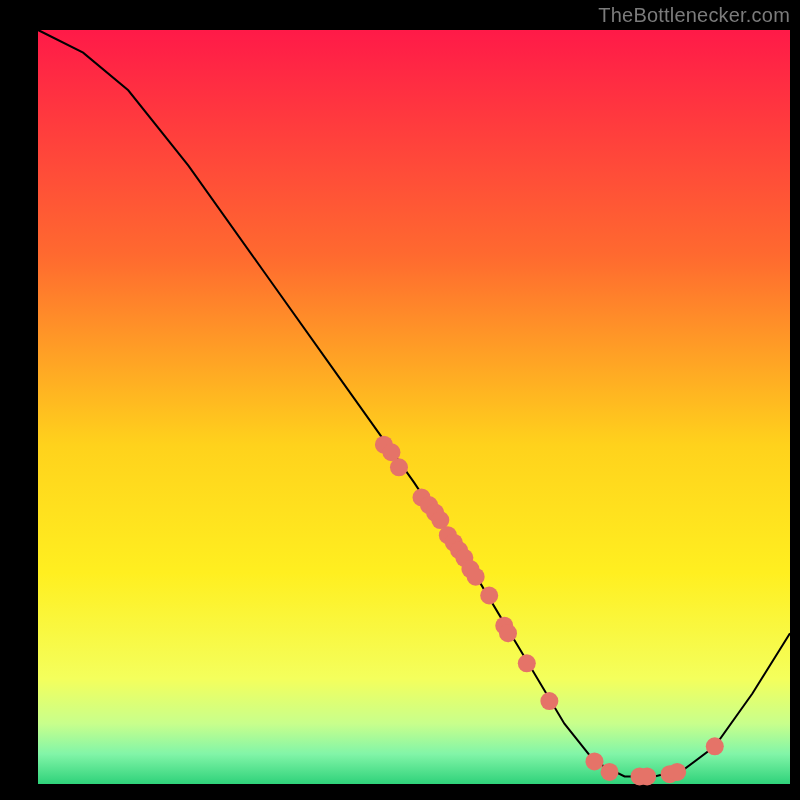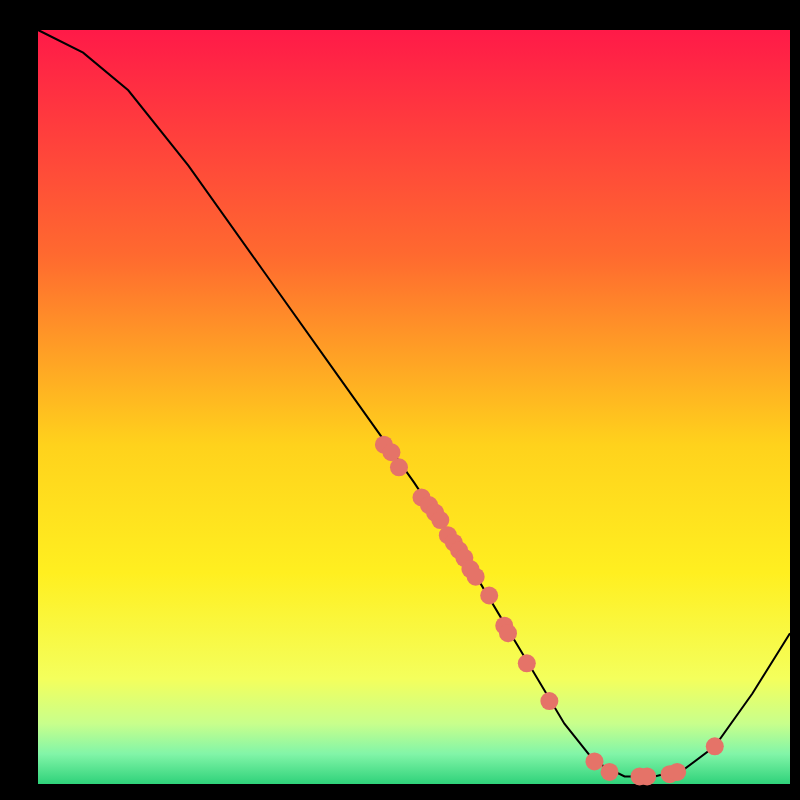--- a/index.html
+++ b/index.html
@@ -28,20 +28,21 @@
   svg.plot {
     position: absolute;
     left: 0;
     top: 0;
   }
 </style>
 </head>
 <body>
 <div class="wrap">
 
+<div class="attribution">TheBottlenecker.com</div>
 
 <svg class="plot" width="800" height="800">
   <defs>
     <linearGradient id="bg-grad" x1="0" y1="0" x2="0" y2="1">
     <stop offset="0%" stop-color="#ff1a48"></stop>
           <stop offset="30%" stop-color="#ff6a2f"></stop>
           <stop offset="55.00000000000001%" stop-color="#ffd21c"></stop>
           <stop offset="72%" stop-color="#ffef20"></stop>
           <stop offset="86%" stop-color="#f4ff5c"></stop>
           <stop offset="92%" stop-color="#c8ff8c"></stop>

